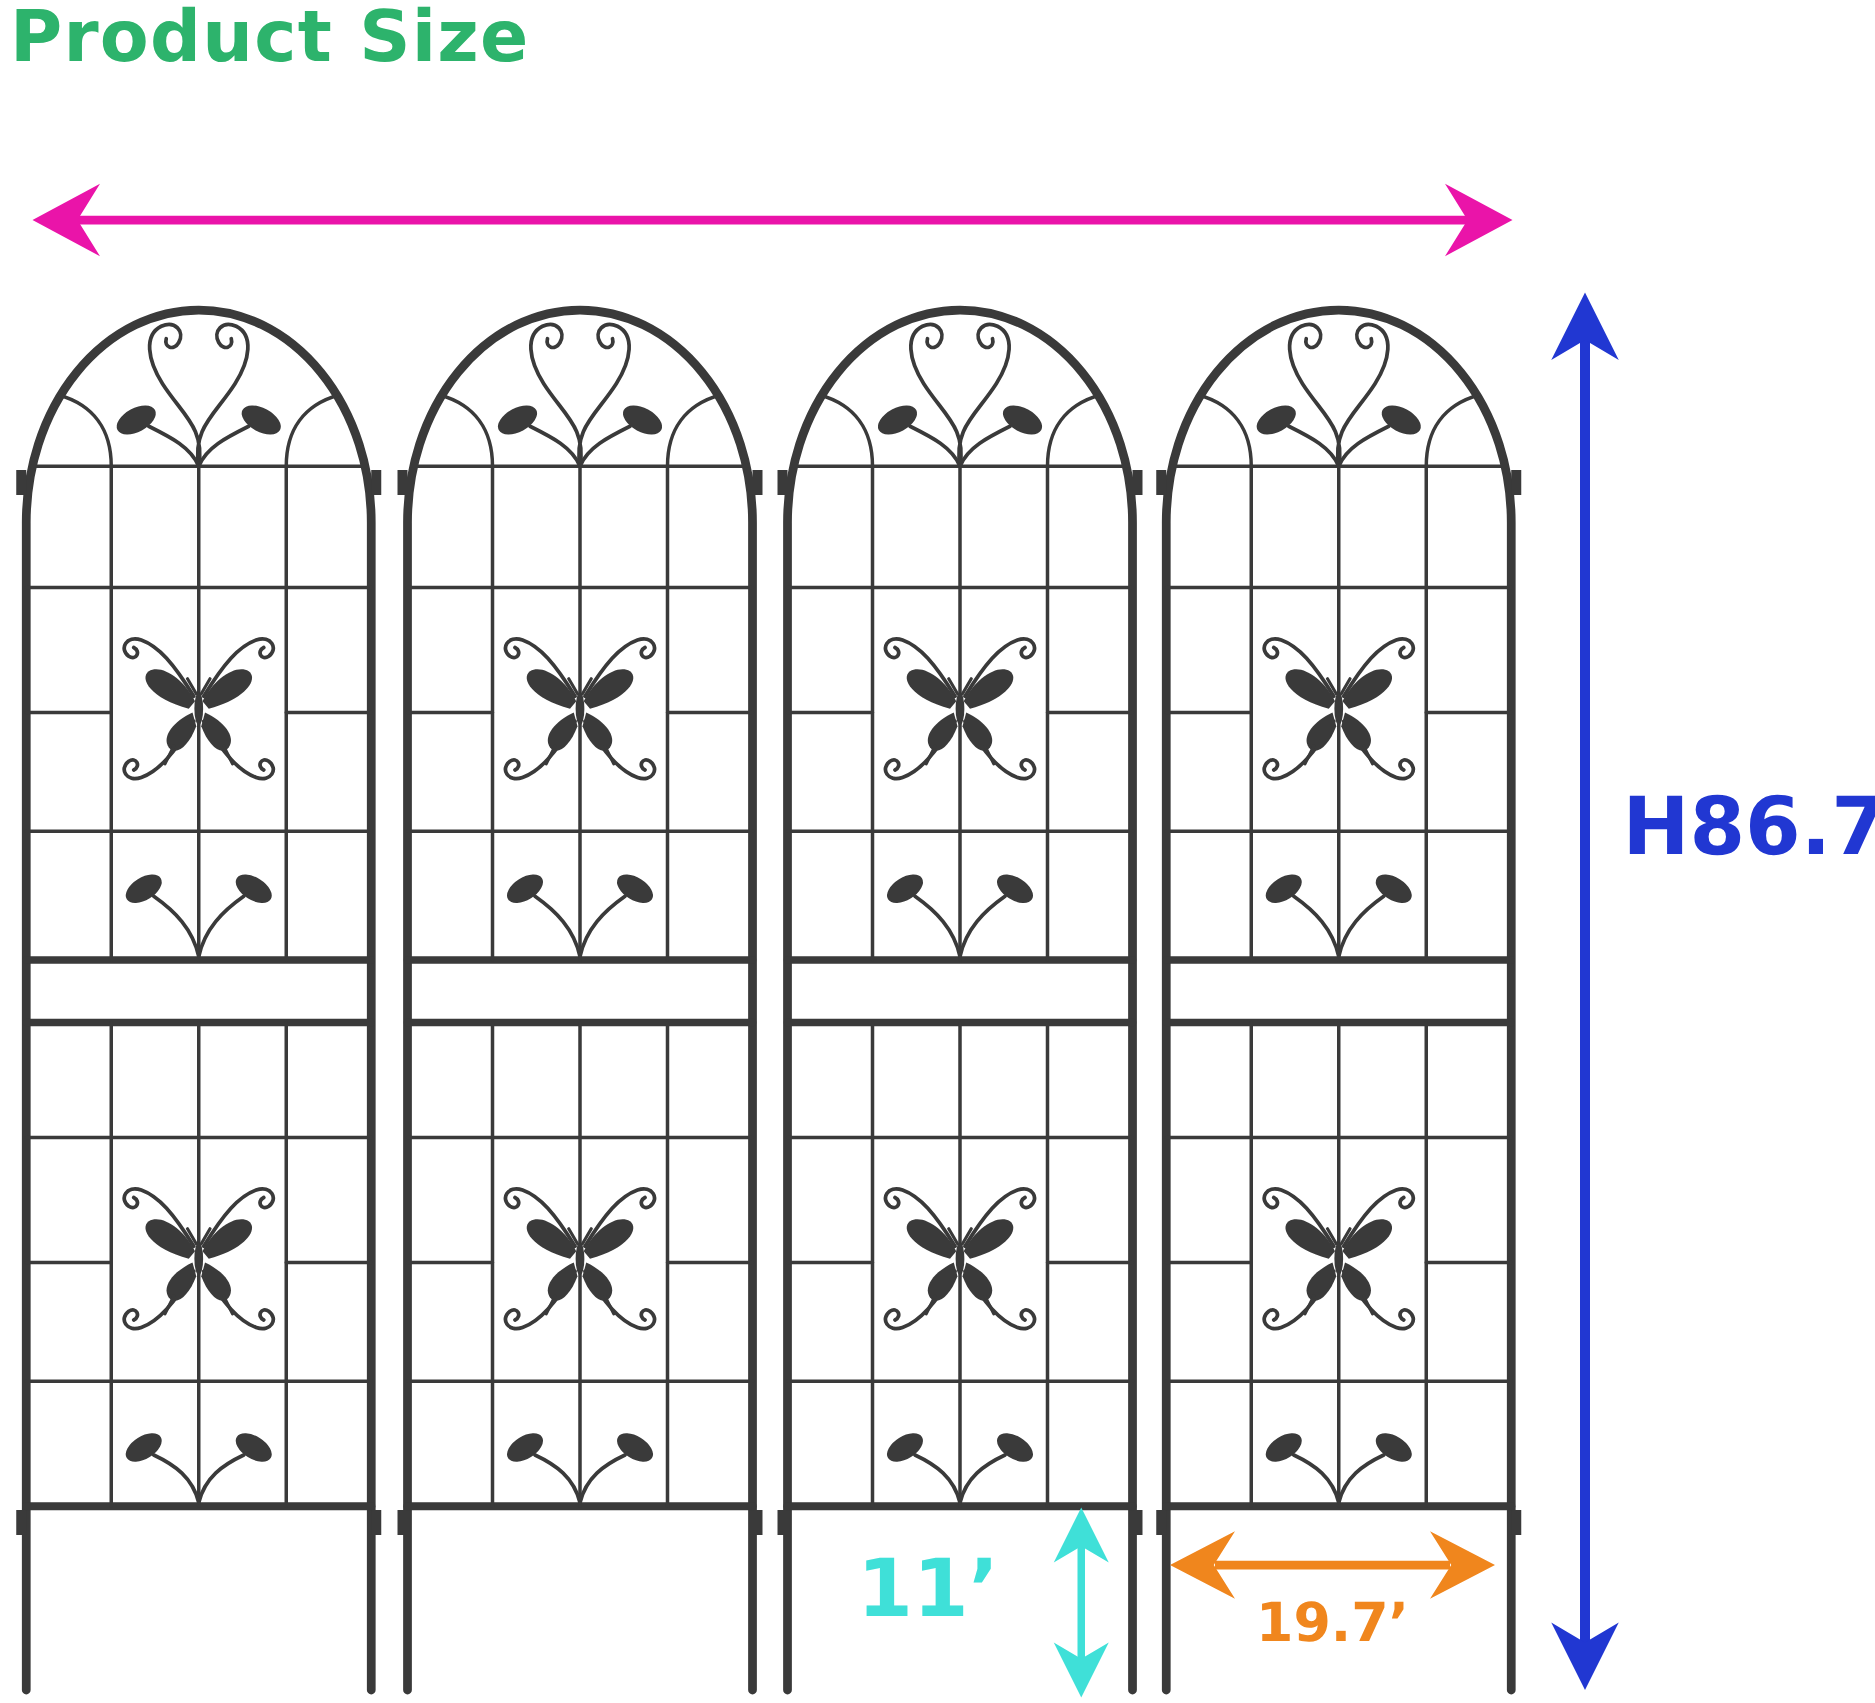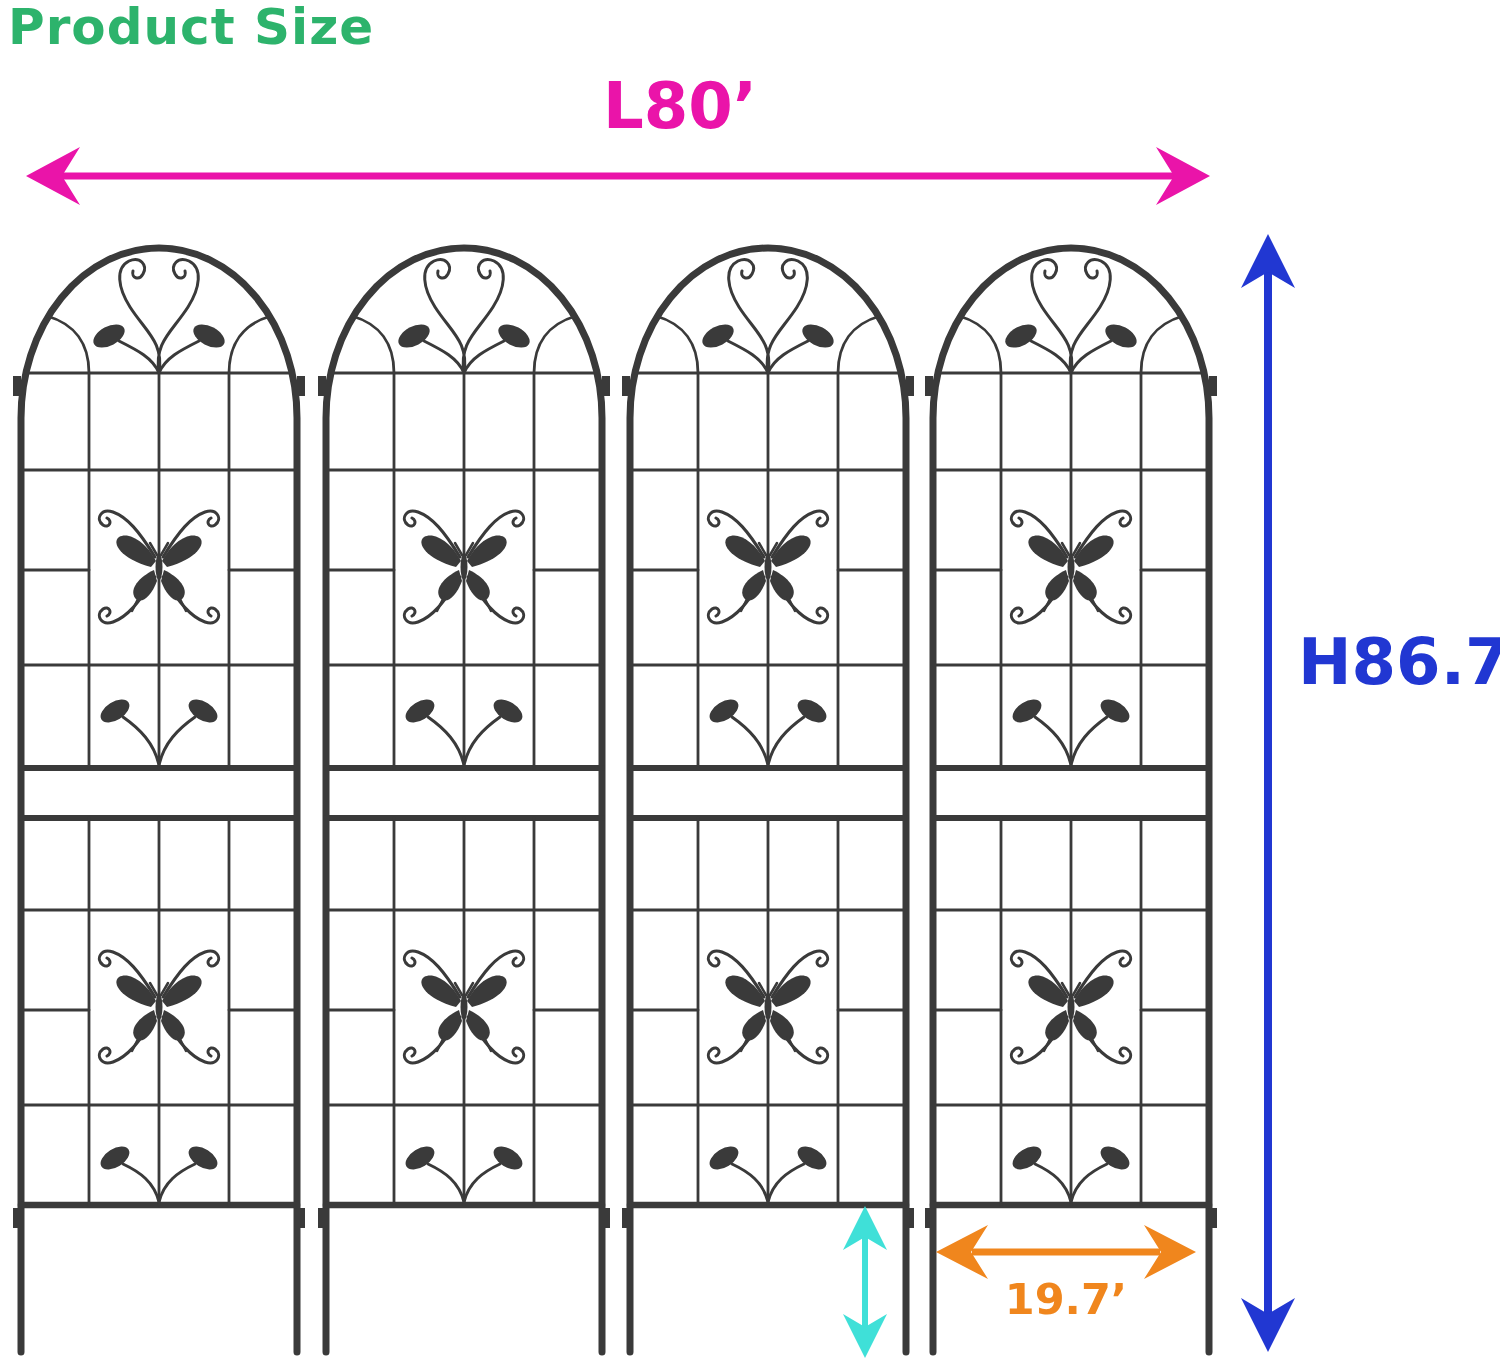--- a/index.html
+++ b/index.html
@@ -1,20 +1,20 @@
 <!DOCTYPE html>
 <html style="--c-title: #2db36c; --c-length: #ea14a9; --c-height: #2137d2; --c-spike-height: #3fe0d8; --c-panel-width: #f0861d; --c-trellis: #3a3a3a; --c-background: #ffffff;"><head>
 <meta charset="utf-8">
 <style>
   html,body{margin:0;padding:0;background:#fff;}
   .canvas{position:relative;width:1500px;height:1362px;background:var(--c-background,#fff);overflow:hidden;
           font-family:"DejaVu Sans","Liberation Sans",sans-serif;}
   .scene{position:absolute;left:0;top:0;width:1500px;height:1362px;}
   .label{position:absolute;font-weight:bold;line-height:1;white-space:nowrap;}
-  .label-title{left:8px;top:2px;font-size:50px;letter-spacing:1px;color:var(--c-title);}
+  .label-title{left:8px;top:2px;font-size:57px;letter-spacing:1px;color:var(--c-title);}
   .label-length{left:560px;top:74px;width:240px;text-align:center;font-size:64px;color:var(--c-length);}
   .label-height{left:1298px;top:630px;font-size:64px;color:var(--c-height);}
   .label-spike{left:650px;top:1240px;width:185px;text-align:center;font-size:64px;color:var(--c-spike-height);}
   .label-width{left:952px;top:1278px;width:228px;text-align:center;font-size:43px;color:var(--c-panel-width);}
   .trellis{stroke:var(--c-trellis);}
   .arrow-length line{stroke:var(--c-length);}   .arrow-length polygon{fill:var(--c-length);}
   .arrow-height line{stroke:var(--c-height);}   .arrow-height polygon{fill:var(--c-height);}
   .arrow-spike line{stroke:var(--c-spike-height);} .arrow-spike polygon{fill:var(--c-spike-height);}
   .arrow-width line{stroke:var(--c-panel-width);}  .arrow-width polygon{fill:var(--c-panel-width);}
 </style>
@@ -115,16 +115,16 @@
     </g>
 
     <g class="arrow-width">
       <line x1="972" y1="1252" x2="1160" y2="1252" stroke-width="7"></line>
       <polygon points="936,1252 988,1225 971,1252 988,1279"></polygon>
       <polygon points="1196,1252 1144,1225 1161,1252 1144,1279"></polygon>
     </g>
   </svg>
 
   <div class="label label-title">Product Size</div>
-  <div class="label label-length">L80’</div>
   <div class="label label-height">H86.7’</div>
+  <div class="label label-spike">11’</div>
   <div class="label label-width">19.7’</div>
 </div>
 
 </body></html>

